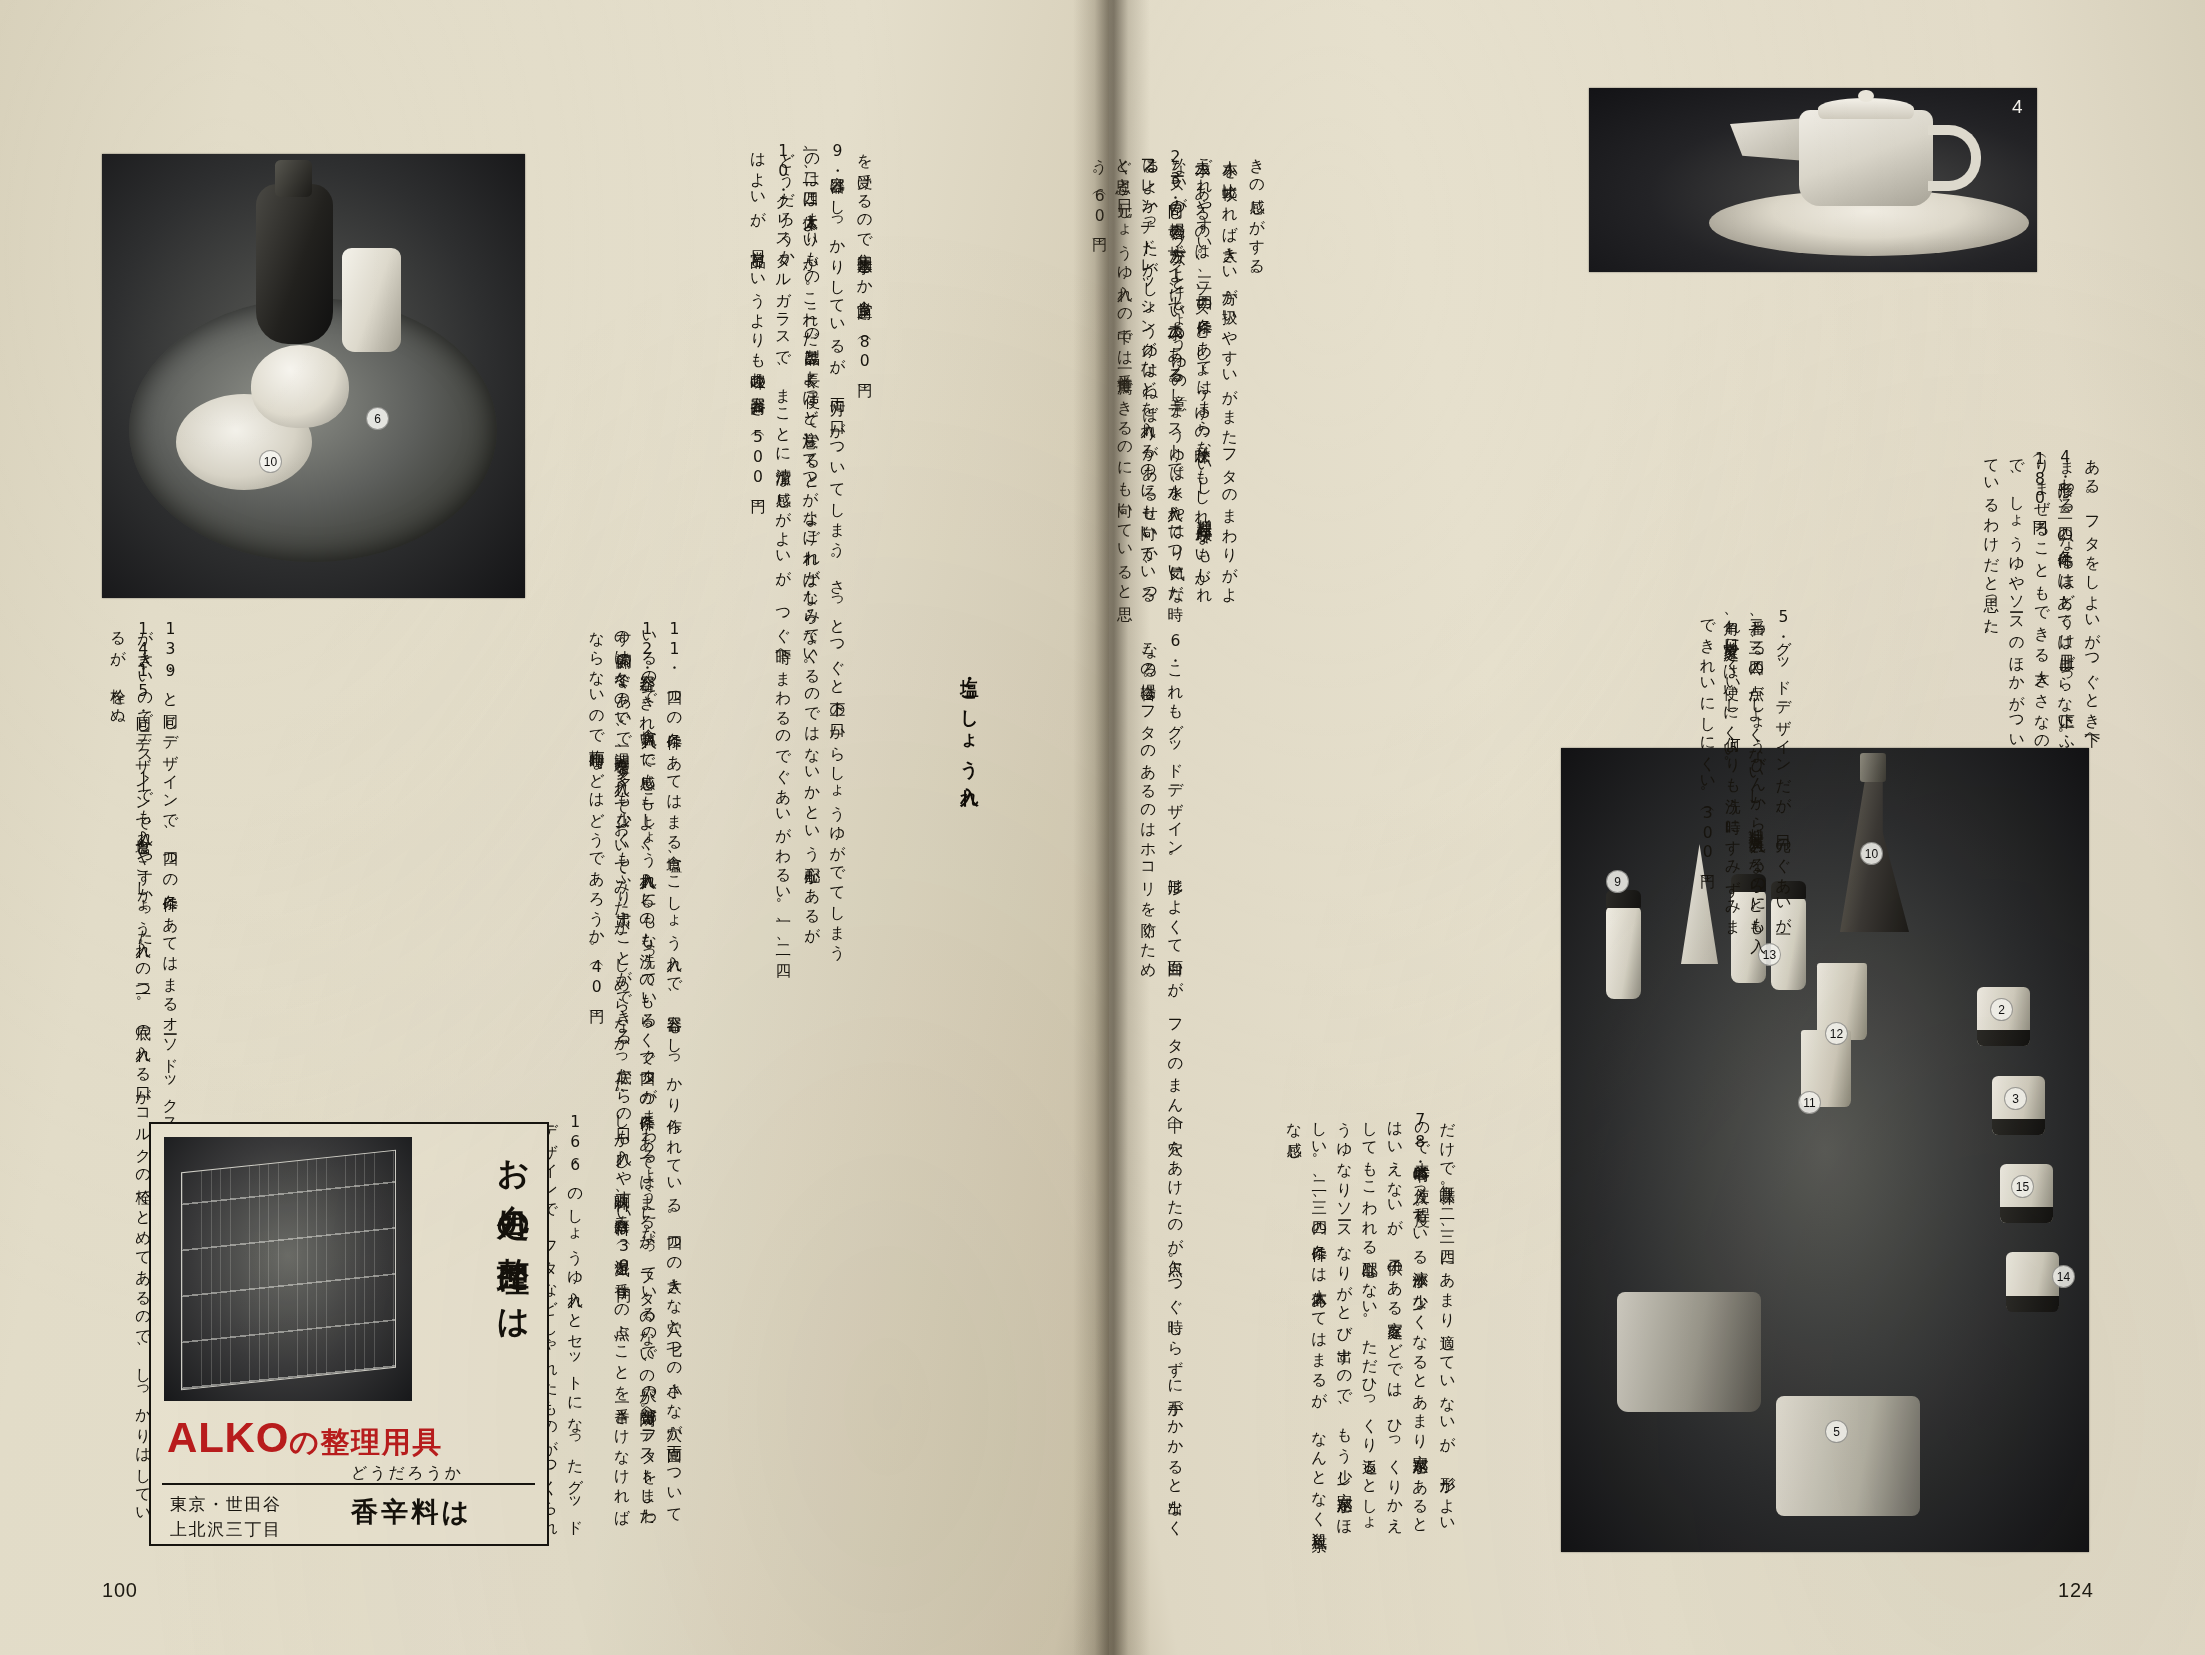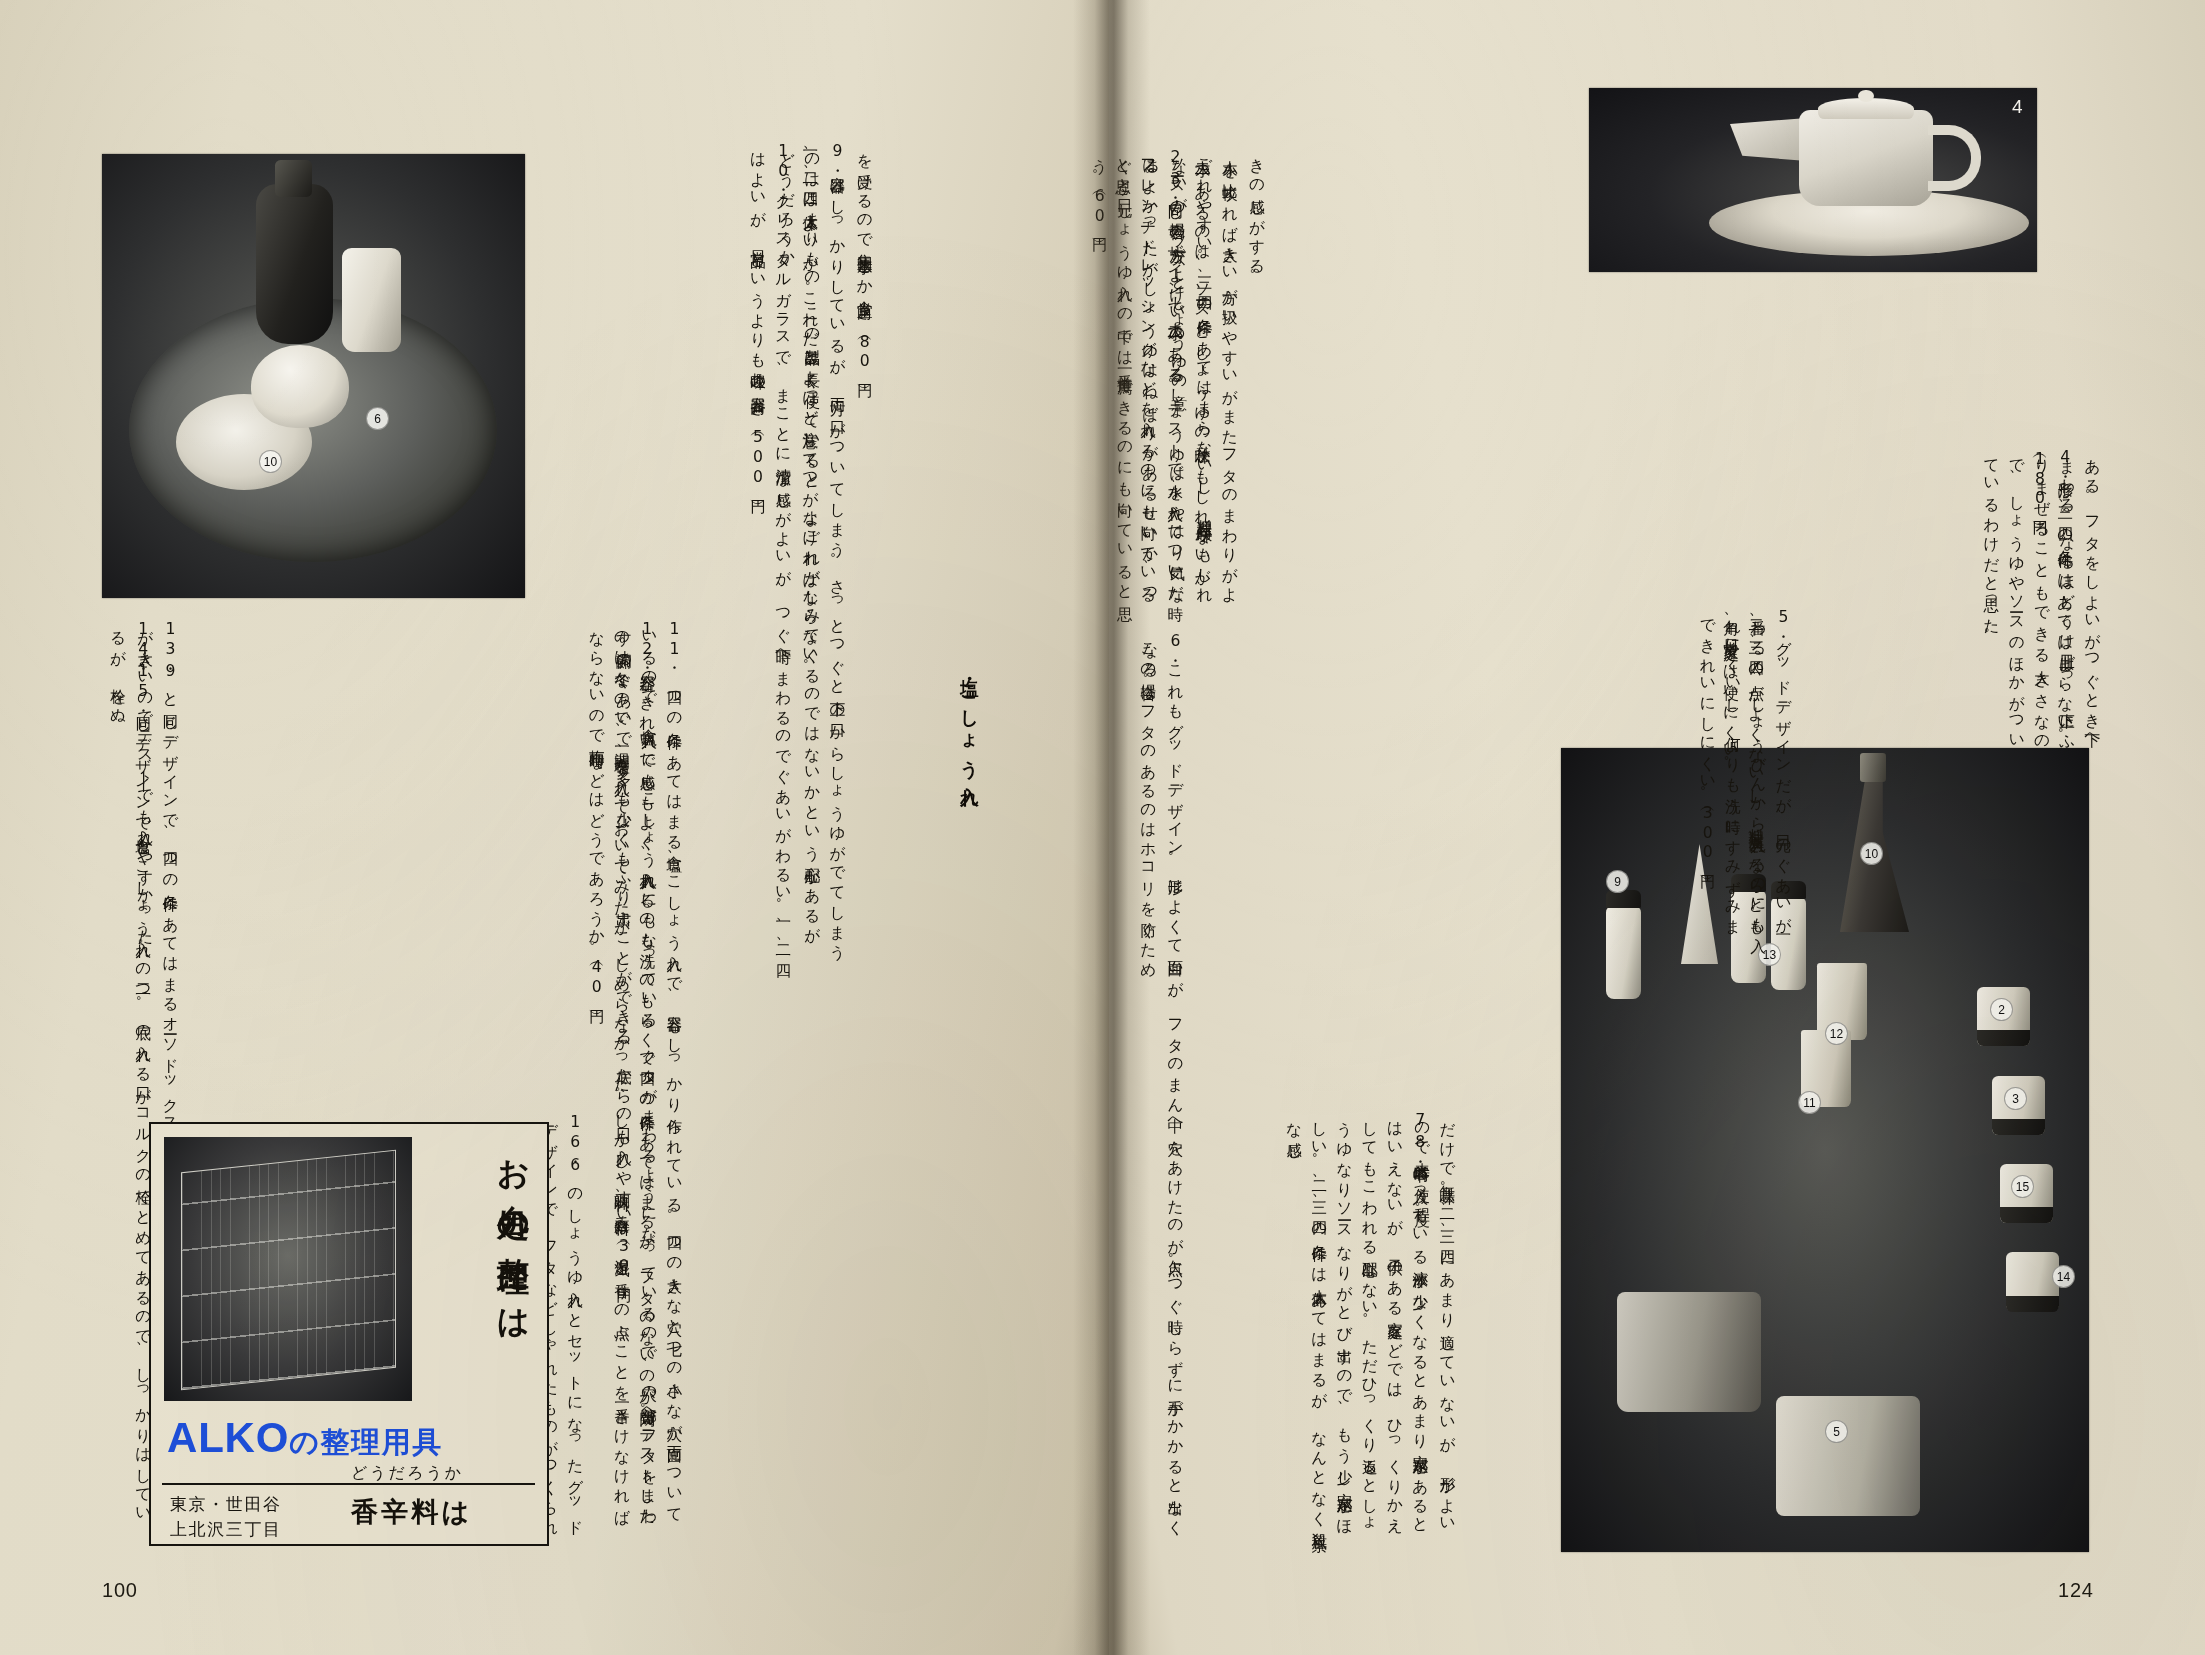--- a/index.html
+++ b/index.html
@@ -261,21 +261,21 @@
     transform: skewY(-6deg);
   }
   .ad-title {
     position: absolute; right: 11.2px; top: 12.8px;
     writing-mode: vertical-rl; text-orientation: upright;
     font-size: 32px; font-weight: bold; letter-spacing: 5.6px; color: #14110b;
   }
   .ad-brand {
     position: absolute; left: 16px; top: 290px;
     font-family: "Liberation Sans", sans-serif;
-    font-size: 42px; font-weight: bold; color: #1d4ed8; letter-spacing: 0.8px;
+    font-size: 42px; font-weight: bold; color: #b91c1c; letter-spacing: 0.8px;
   }
   .ad-brand small { font-size: 29px; letter-spacing: 1.6px; }
   .ad-catalog {
     position: absolute; left: 200px; top: 339px;
     font-size: 16px; letter-spacing: 2.4px; color: #16130d;
   }
   .ad-rule {
     position: absolute; left: 11.2px; top: 359px; width: 373px; height: 2.4px; background: #16140f;
   }
   .ad-addr {

